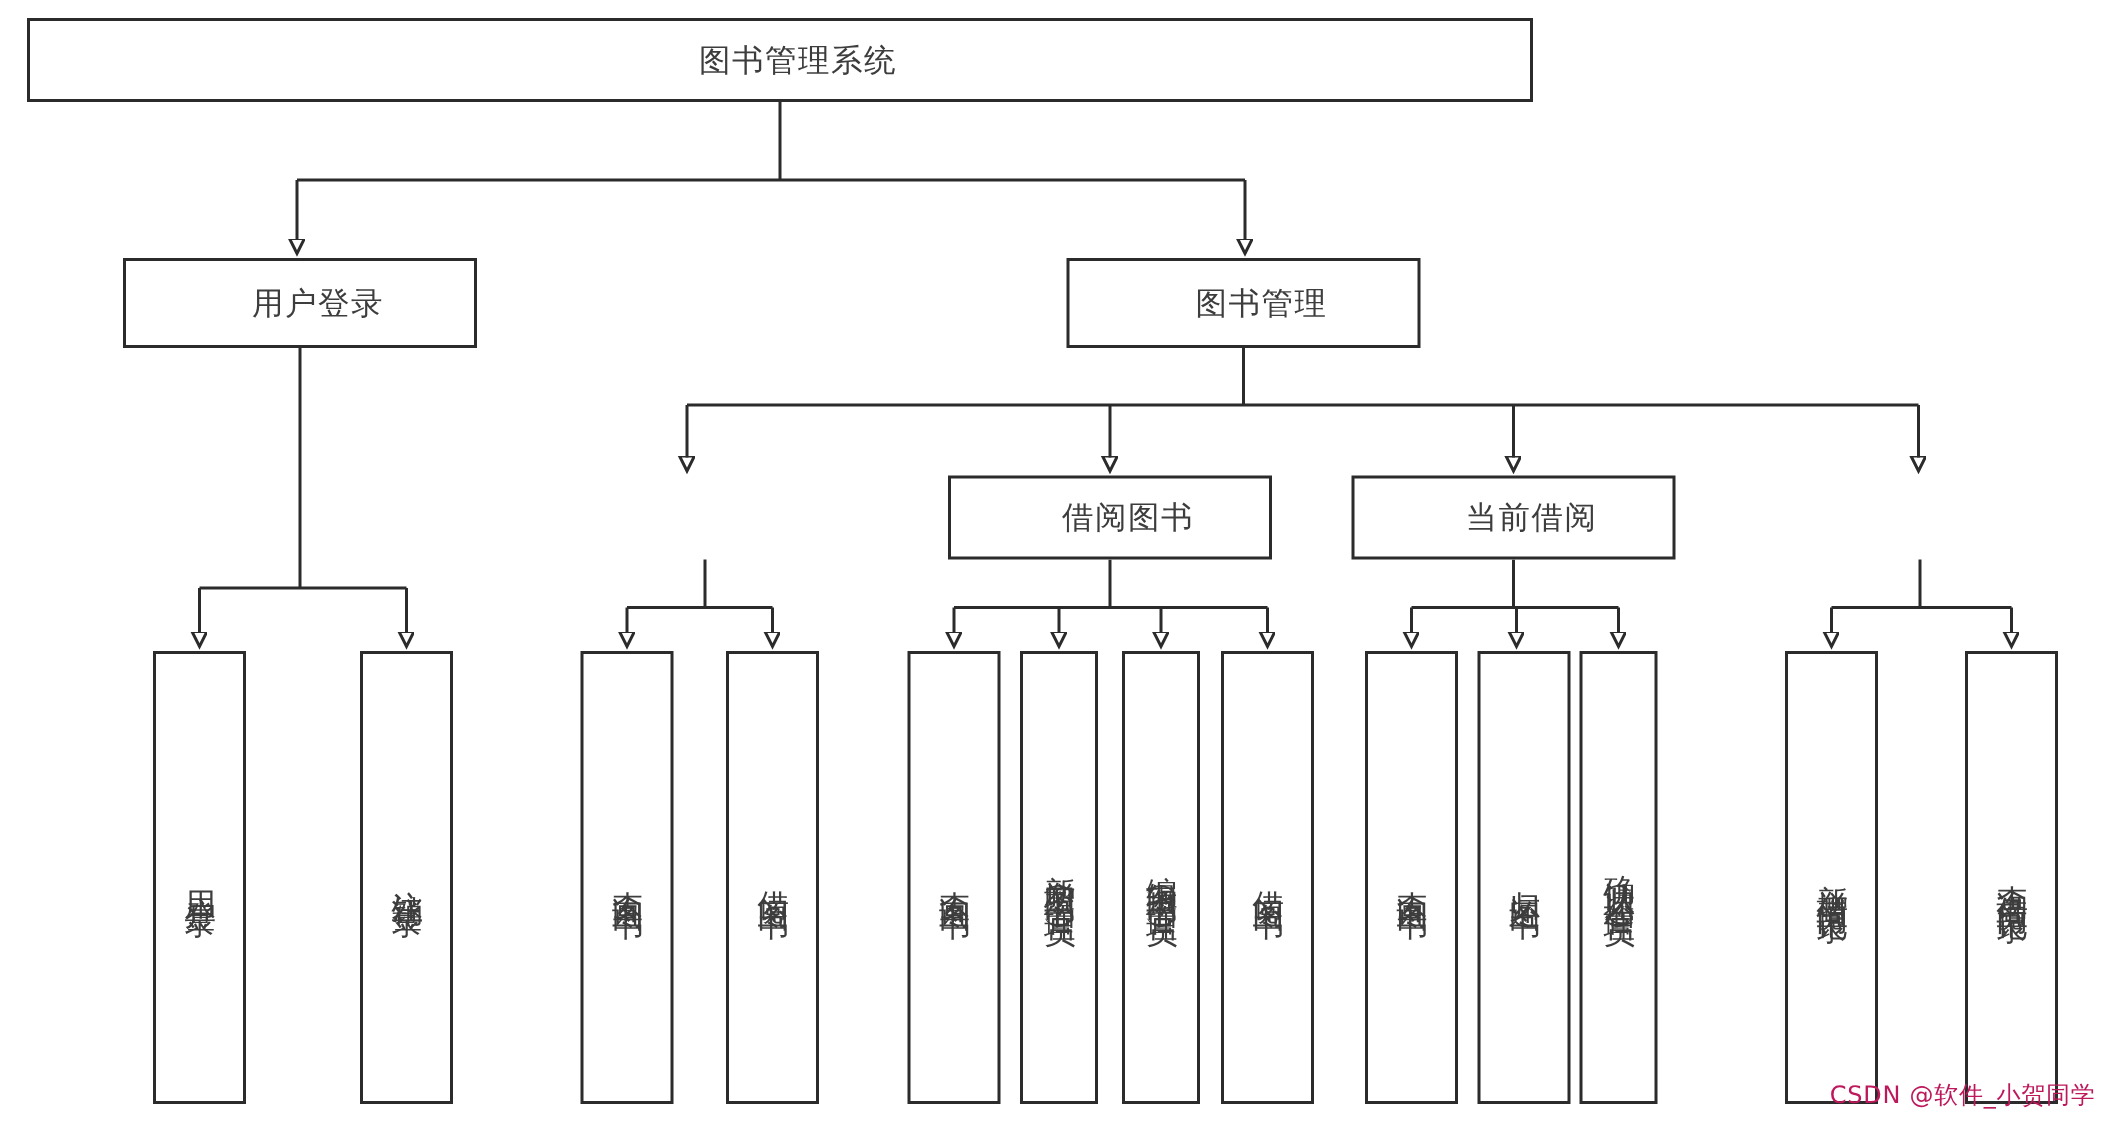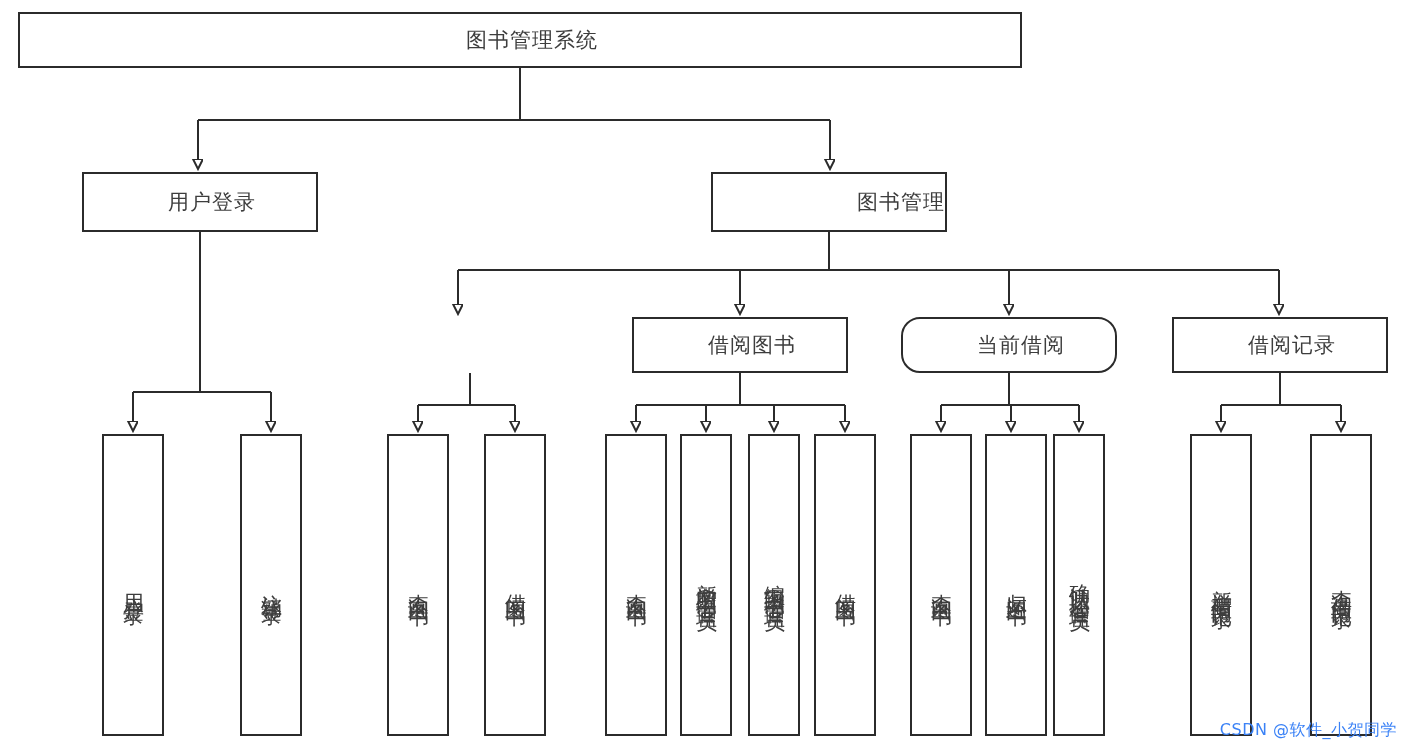--- a/index.html
+++ b/index.html
@@ -61,21 +61,21 @@
   svg#wires path, svg#wires line {
     stroke: #2b2b2b;
     stroke-width: 2;
     fill: none;
   }
   .watermark {
     position: absolute;
     right: 8px;
     bottom: 6px;
     font-size: 16px;
-    color: #3b82f6;
+    color: #be185d;
     letter-spacing: 0.5px;
     white-space: nowrap;
   }
 </style>
 </head>
 <body>
 
 <div id="canvas">
 
   <svg id="wires" viewBox="0 0 1405 747">
@@ -126,32 +126,29 @@
     <line x1="1341" y1="405" x2="1341" y2="422" marker-end="url(#arrow)"></line>
   </svg>
 
   <div class="node h-node" style="left: 18px; top: 12px; width: 1004px; height: 56px;">
     <span class="node-label">图书管理系统</span>
   </div>
 
   <div class="node h-node" style="left: 82px; top: 172px; width: 236px; height: 60px;">
     <span class="node-label">用户登录</span>
   </div>
-  <div class="node h-node" style="left: 711px; top: 172px; width: 236px; height: 60px; justify-content: flex-end;">
+  <div class="node h-node" style="left: 711px; top: 172px; width: 236px; height: 60px;">
     <span class="node-label">图书管理</span>
   </div>
 
   <div class="node h-node" style="left: 632px; top: 317px; width: 216px; height: 56px;">
     <span class="node-label">借阅图书</span>
   </div>
-  <div class="node h-node" style="left: 901px; top: 317px; width: 216px; height: 56px; border-radius: 19px;">
+  <div class="node h-node" style="left: 901px; top: 317px; width: 216px; height: 56px;">
     <span class="node-label">当前借阅</span>
-  </div>
-  <div class="node h-node" style="left: 1172px; top: 317px; width: 216px; height: 56px;">
-    <span class="node-label">借阅记录</span>
   </div>
 
   <div class="node v-node" style="left: 102px; top: 434px; width: 62px; height: 302px;">
     <span class="node-label">用户登录</span>
   </div>
   <div class="node v-node" style="left: 240px; top: 434px; width: 62px; height: 302px;">
     <span class="node-label">注销登录</span>
   </div>
   <div class="node v-node" style="left: 387px; top: 434px; width: 62px; height: 302px;">
     <span class="node-label">查询图书</span>

